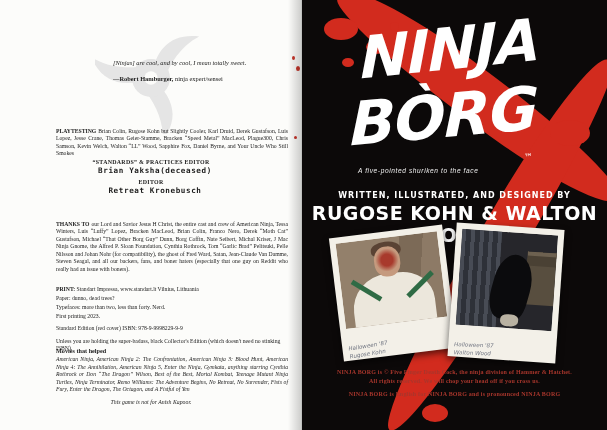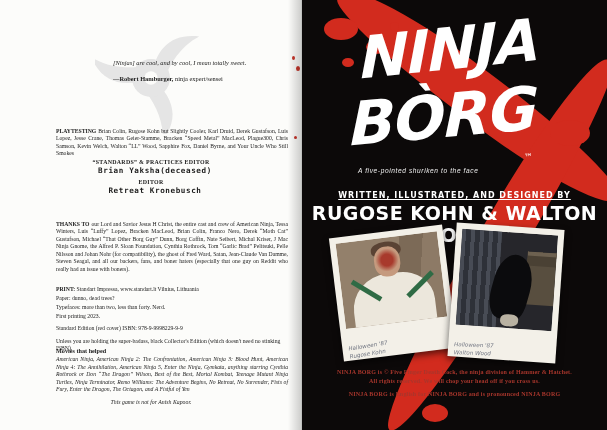--- a/index.html
+++ b/index.html
@@ -39,21 +39,21 @@
   .blob{position:absolute;background:#d22b1e;border-radius:50%;}
   .title{position:absolute;color:#fff;font-family:"DejaVu Sans",sans-serif;font-weight:bold;font-style:italic;
          letter-spacing:-1px;line-height:1;white-space:nowrap;}
   #title-ninja{left:58px;top:20px;font-size:58px;transform:rotate(-6deg) skewX(-6deg);}
   #title-borg{left:48px;top:86px;font-size:60px;transform:rotate(-5deg) skewX(-6deg);}
   #title-tm{position:absolute;left:222px;top:152px;color:#fff;font-size:9px;font-family:"DejaVu Sans",sans-serif;transform:rotate(-5deg);}
   .tagline{position:absolute;left:56px;top:167px;color:#efefef;font-size:6.6px;font-style:italic;letter-spacing:.6px;
            font-family:"Liberation Sans",sans-serif;}
   .credits{position:absolute;left:0;top:191px;width:305px;text-align:center;color:#fff;
            font-family:"DejaVu Sans",sans-serif;font-weight:bold;}
-  .credits .c1{font-size:8px;letter-spacing:1px;text-decoration:underline;}
+  .credits .c1{font-size:8px;letter-spacing:1px;}
   .credits .c2{font-size:19px;letter-spacing:.5px;margin-top:2px;}
   .polaroid{position:absolute;background:#f3f0e8;box-shadow:0 3px 7px rgba(0,0,0,.6);padding:6px 6px 0;}
   #polaroid-left{left:34px;top:231px;width:102px;height:118px;transform:rotate(-7deg);}
   #polaroid-right{left:150px;top:226px;width:96px;height:128px;transform:rotate(4deg);}
   .photo{position:relative;width:100%;overflow:hidden;}
   #polaroid-left .photo{height:86px;}
   #polaroid-right .photo{height:96px;}
   .caption{position:absolute;left:6px;right:6px;bottom:2px;color:#6f7480;font-size:5.6px;font-style:italic;
            line-height:1.35;transform:rotate(-2deg);font-family:"DejaVu Sans",sans-serif;}
   

